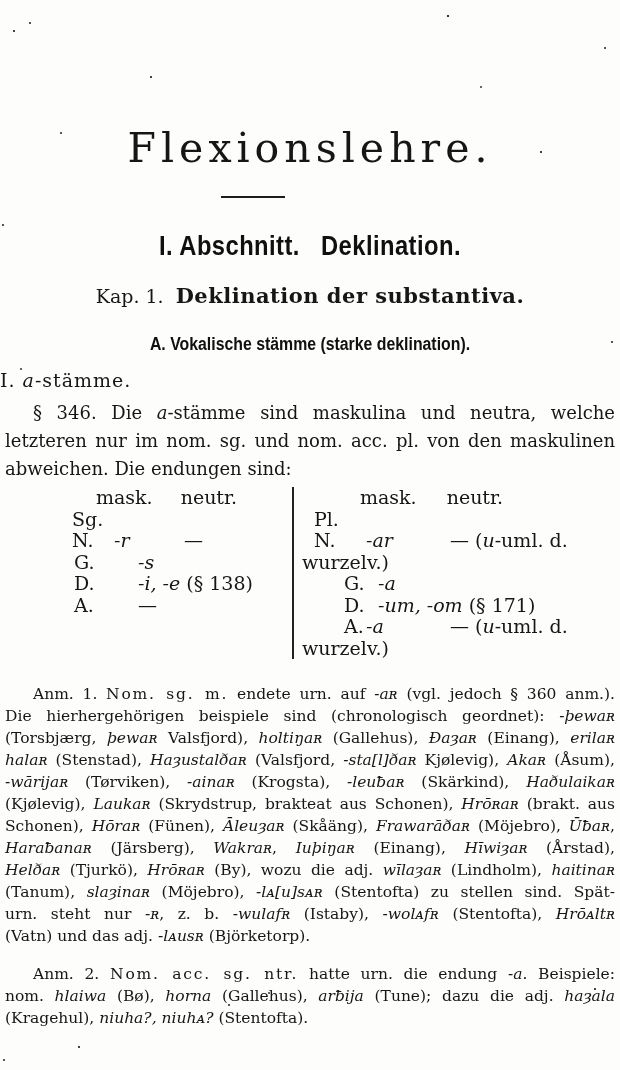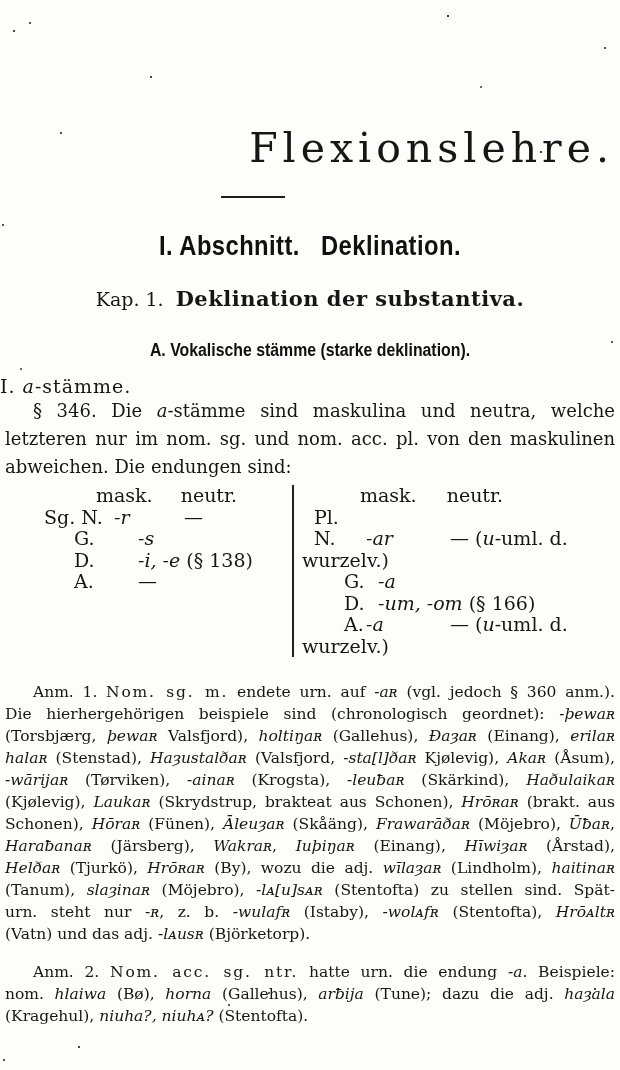--- a/index.html
+++ b/index.html
@@ -8,58 +8,58 @@
     position:relative; width:620px; height:1070px; margin:0 auto;
     background:#fdfdfc; color:#161616; overflow:hidden;
     font-family:"DejaVu Serif","DejaVu Sans",serif;
   }
   .noise { position:absolute; top:0; left:0; width:2px; height:2px; background:transparent;
     box-shadow: 29px 22px 0 #555, 13px 30px 0 #444, 447px 15px 0 #333, 540px 151px 0 #444,
       604px 47px 0 #555, 150px 76px 0 #444, 2px 224px 0 #555, 20px 368px 0 #666,
       611px 341px 0 #555, 594px 988px 0 #444, 228px 1004px 0 #555, 78px 1046px 0 #444,
       3px 1059px 0 #555, 268px 992px 0 #666, 480px 86px 0 #666, 60px 132px 0 #555; }
 
-  .title { margin:126px 6px 0 0; text-align:right; font-size:41px; line-height:44px;
+  .title { margin:126px 0 0 0; text-align:center; font-size:41px; line-height:44px;
     letter-spacing:5px; font-weight:400; }
   .rule { width:64px; height:2px; background:#1d1d1d; margin:26px 0 0 221px; }
 
   .h-sans { font-family:"Liberation Sans","DejaVu Sans",sans-serif; font-weight:700;
     text-align:center; transform:scaleX(0.88); color:#101010; }
   .h-sans1 { margin-top:33px; font-size:27px; line-height:30px; letter-spacing:0.5px; }
   .h-sans2 { margin-top:24px; font-size:18px; line-height:22px; }
   .hgap  { display:inline-block; width:24px; }
   .hgap2 { display:inline-block; width:12px; }
 
-  .chapter { margin-top:24px; text-align:center; line-height:28px; }
+  .chapter { margin-top:24px; text-align:center; line-height:22px; }
   .kap  { font-size:19px; }
   .chap-b { font-size:21px; font-weight:700; letter-spacing:0.5px; }
 
   .stem { margin-top:14px; font-size:19px; line-height:22px; letter-spacing:1px; }
 
-  .para { margin-top:0; padding:0 5px; font-size:18px; line-height:28px; }
+  .para { margin-top:8px; padding:0 5px; font-size:18px; line-height:28px; }
   .anm  { margin-top:24px; padding:0 5px; font-size:15.5px; line-height:22px; }
   .anm2 { margin-top:16px; }
 
   .jline { text-align:justify; text-align-last:justify; white-space:normal; }
   .jline.first { text-indent:28px; }
   .jline.last  { text-align-last:left; }
 
   .s-r { font-style:normal; }
   .s-i { font-style:italic; }
   .s-g { letter-spacing:1.8px; }
 
   .decl { display:flex; margin-top:4px; font-size:19px; line-height:21.5px; }
   .tleft  { width:292px; }
   .t-div  { width:2px; background:#222; }
   .tright { flex:1; padding-left:8px; }
   .t-head-l { padding-left:96px; }
   .t-head-l .h2 { margin-left:28px; }
   .t-head-r { padding-left:58px; }
   .t-head-r .h2 { margin-left:30px; }
-  .c1  { display:inline-block; width:108px; padding-left:44px; }
+  .c1  { display:inline-block; width:108px; padding-left:72px; }
   .c1.sub { padding-left:74px; }
   .cm  { display:inline-block; width:50px; padding-left:6px; }
   .cn  { padding-left:26px; }
   .cv  { padding-left:30px; }
   .c1r { display:inline-block; width:62px; padding-left:12px; }
   .c1r.sub { padding-left:42px; }
   .cmr { display:inline-block; width:52px; padding-left:2px; }
   .cnr { padding-left:34px; }
   .cvr { padding-left:14px; }
 </style>
@@ -96,21 +96,21 @@
       <div class="t-row"><span class="c1">Sg. N.</span><span class="cm"><span class="s-i">-r</span></span><span class="cn"><span class="s-r">—</span></span></div>
       <div class="t-row"><span class="c1 sub">G.</span><span class="cv"><span class="s-i">-s</span></span></div>
       <div class="t-row"><span class="c1 sub">D.</span><span class="cv"><span class="s-i">-i, -e</span><span class="s-r"> (§ 138)</span></span></div>
       <div class="t-row"><span class="c1 sub">A.</span><span class="cv"><span class="s-r">—</span></span></div>
     </div>
     <div class="t-div"></div>
     <div class="tright">
       <div class="t-head-r"><span class="h1">mask.</span><span class="h2">neutr.</span></div>
       <div class="t-row"><span class="c1r">Pl. N.</span><span class="cmr"><span class="s-i">-ar</span></span><span class="cnr"><span class="s-r">— (</span><span class="s-i">u</span><span class="s-r">-uml. d. wurzelv.)</span></span></div>
       <div class="t-row"><span class="c1r sub">G.</span><span class="cvr"><span class="s-i">-a</span></span></div>
-      <div class="t-row"><span class="c1r sub">D.</span><span class="cvr"><span class="s-i">-um, -om</span><span class="s-r"> (§ 166)</span></span></div>
+      <div class="t-row"><span class="c1r sub">D.</span><span class="cvr"><span class="s-i">-um, -om</span><span class="s-r"> (§ 171)</span></span></div>
       <div class="t-row"><span class="c1r sub">A.</span><span class="cmr"><span class="s-i">-a</span></span><span class="cnr"><span class="s-r">— (</span><span class="s-i">u</span><span class="s-r">-uml. d. wurzelv.)</span></span></div>
     </div>
   </div>
 
   <div class="anm">
       <div class="jline first"><span class="s-r">Anm. 1. </span><span class="s-g">Nom. sg. m.</span><span class="s-r"> endete urn. auf </span><span class="s-i">-aʀ</span><span class="s-r"> (vgl. jedoch § 360 anm.).</span></div>
       <div class="jline"><span class="s-r">Die hierhergehörigen beispiele sind (chronologisch geordnet): </span><span class="s-i">-þewaʀ</span></div>
       <div class="jline"><span class="s-r">(Torsbjærg, </span><span class="s-i">þewaʀ</span><span class="s-r"> Valsfjord), </span><span class="s-i">holtiŋaʀ</span><span class="s-r"> (Gallehus), </span><span class="s-i">Ðaȝaʀ</span><span class="s-r"> (Einang), </span><span class="s-i">erilaʀ</span></div>
       <div class="jline"><span class="s-i">halaʀ</span><span class="s-r"> (Stenstad), </span><span class="s-i">Haȝustalðaʀ</span><span class="s-r"> (Valsfjord, </span><span class="s-i">-sta[l]ðaʀ</span><span class="s-r"> Kjølevig), </span><span class="s-i">Akaʀ</span><span class="s-r"> (Åsum),</span></div>
       <div class="jline"><span class="s-i">-wārijaʀ</span><span class="s-r"> (Tørviken), </span><span class="s-i">-ainaʀ</span><span class="s-r"> (Krogsta), </span><span class="s-i">-leuƀaʀ</span><span class="s-r"> (Skärkind), </span><span class="s-i">Haðulaikaʀ</span></div>

